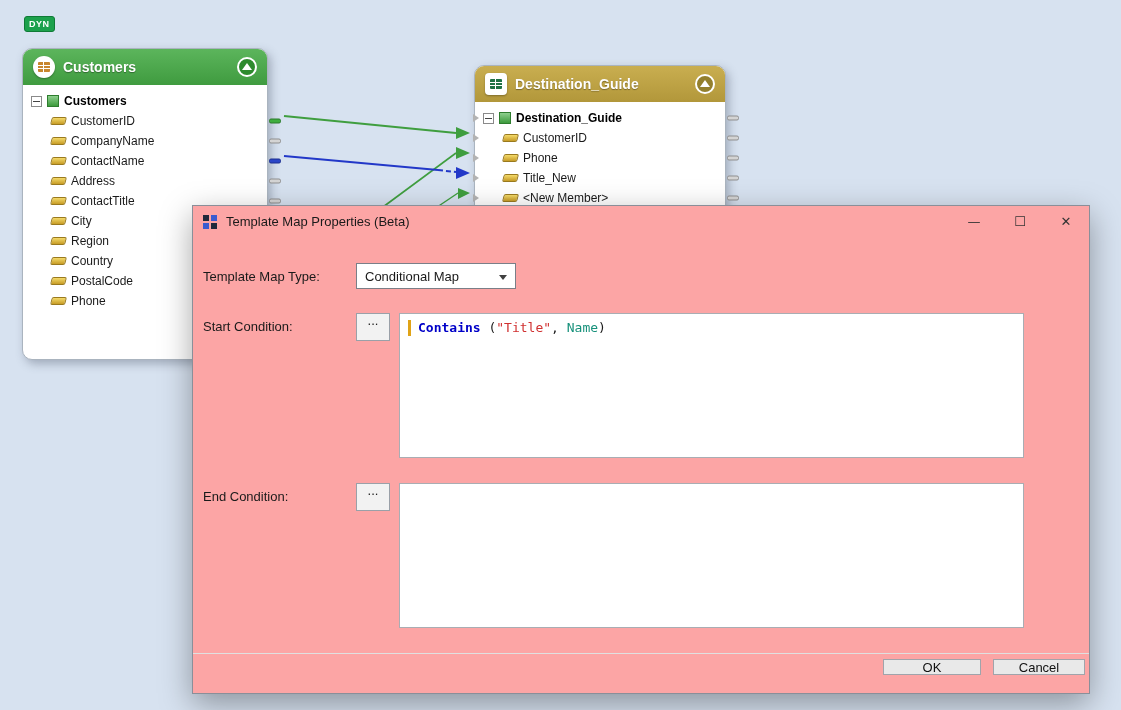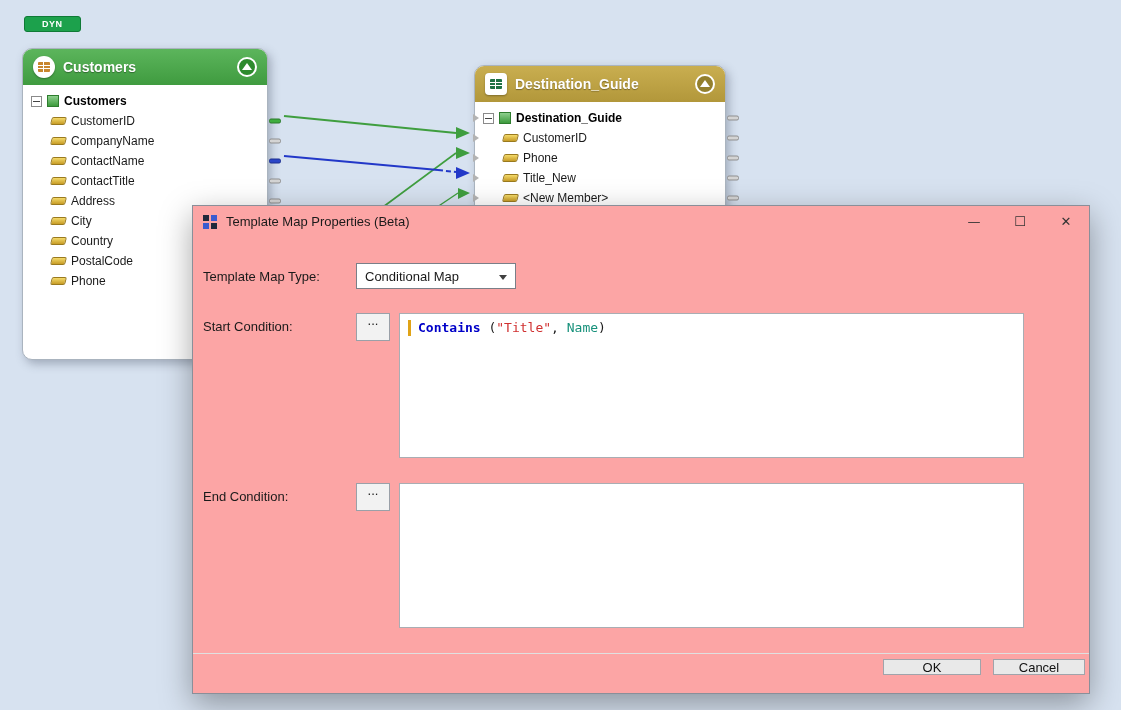--- a/index.html
+++ b/index.html
@@ -8,21 +8,21 @@
 
   .canvas {
     position:relative; width:1121px; height:710px;
     background:#d7e2f0; overflow:hidden;
   }
 
   
   .dyn-badge {
     position:absolute; left:24px; top:16px;
     background:#1ca14c; color:#fff; font-size:9px; font-weight:bold;
-    padding:2px 17px; border-radius:3px; border:1px solid #0f7a36;
+    padding:2px 4px; border-radius:3px; border:1px solid #0f7a36;
     letter-spacing:.5px;
   }
 
   
   .panel {
     position:absolute; background:#fff; border:1px solid #aab4bf;
     border-radius:10px; box-shadow:3px 4px 10px rgba(60,70,90,.35);
     z-index:2;
   }
   .panel-src { left:22px; top:48px; width:246px; height:312px; }
@@ -204,31 +204,36 @@
           <span>CompanyName</span>
           <span class="stub"></span>
         </div>
       <div class="row row-member">
           <span class="member-icon"></span>
           <span>ContactName</span>
           <span class="stub blue"></span>
         </div>
       <div class="row row-member">
           <span class="member-icon"></span>
+          <span>Address</span>
+          <span class="stub"></span>
+        </div>
+      <div class="row row-member">
+          <span class="member-icon"></span>
           <span>ContactTitle</span>
           <span class="stub"></span>
         </div>
       <div class="row row-member">
           <span class="member-icon"></span>
-          <span>Address</span>
-          <span class="stub"></span>
-        </div>
-      <div class="row row-member">
-          <span class="member-icon"></span>
           <span>City</span>
+          <span class="stub"></span>
+        </div>
+      <div class="row row-member">
+          <span class="member-icon"></span>
+          <span>Region</span>
           <span class="stub"></span>
         </div>
       <div class="row row-member">
           <span class="member-icon"></span>
           <span>Country</span>
           <span class="stub"></span>
         </div>
       <div class="row row-member">
           <span class="member-icon"></span>
           <span>PostalCode</span>

